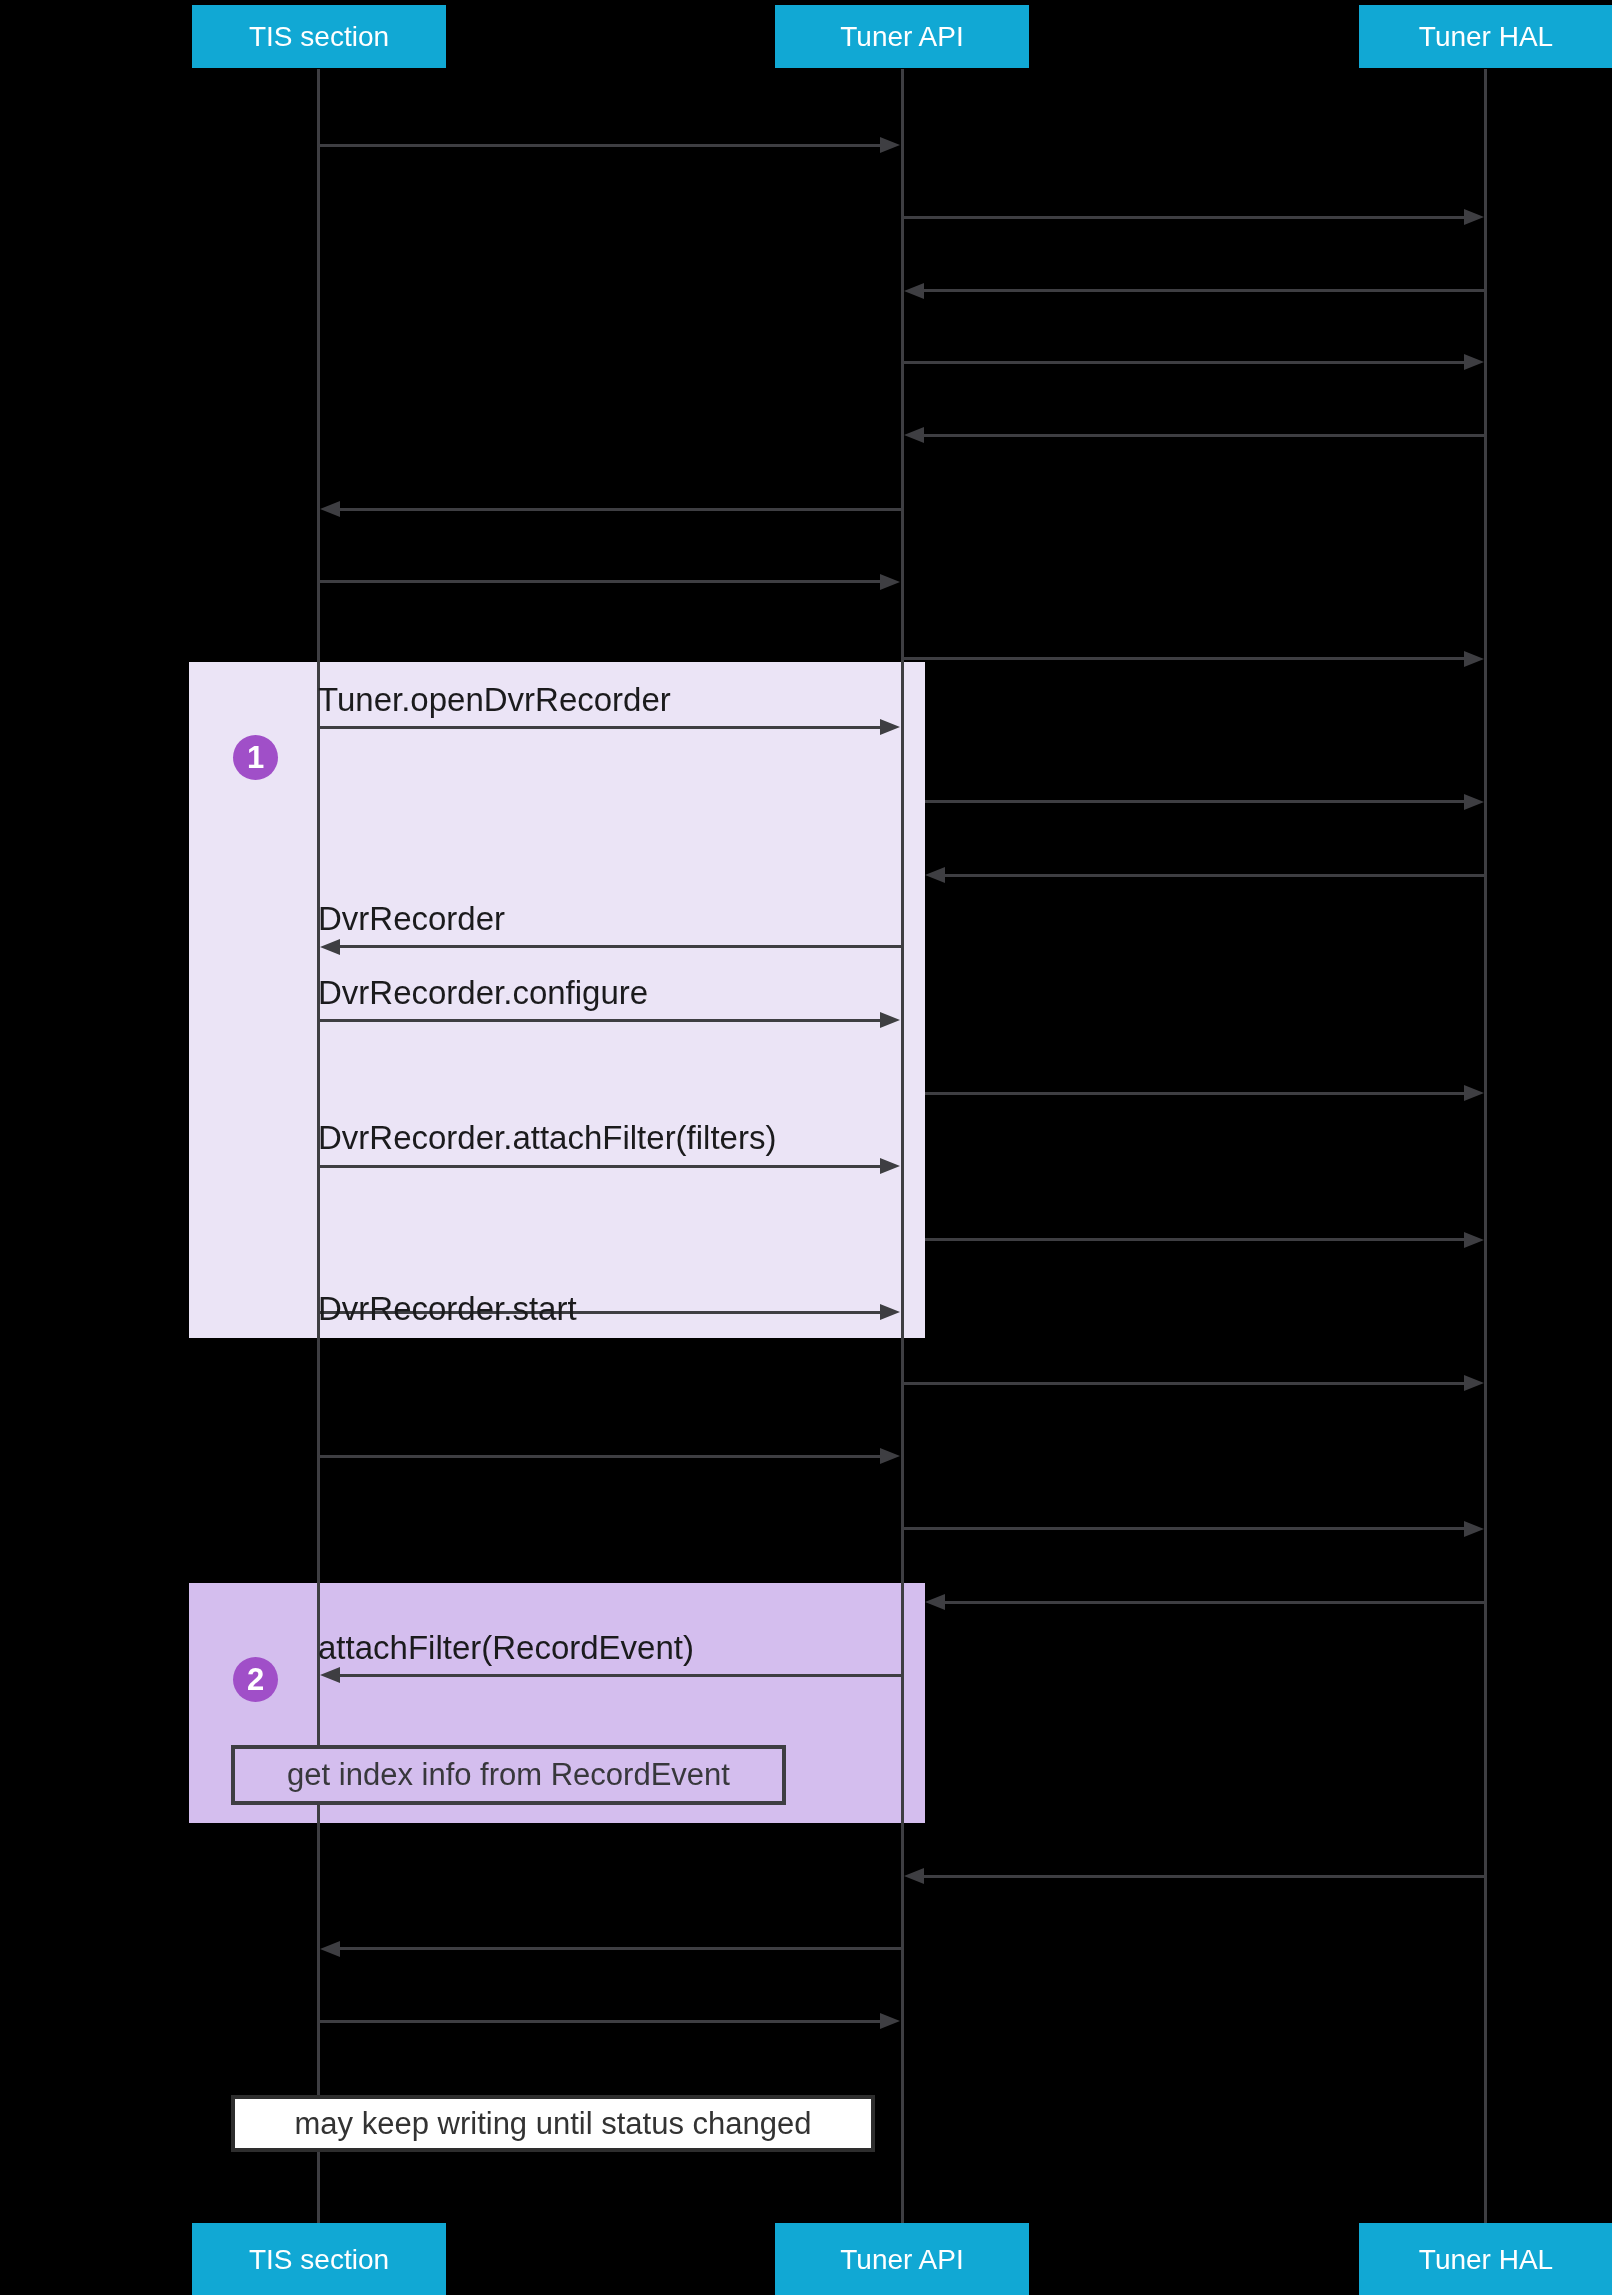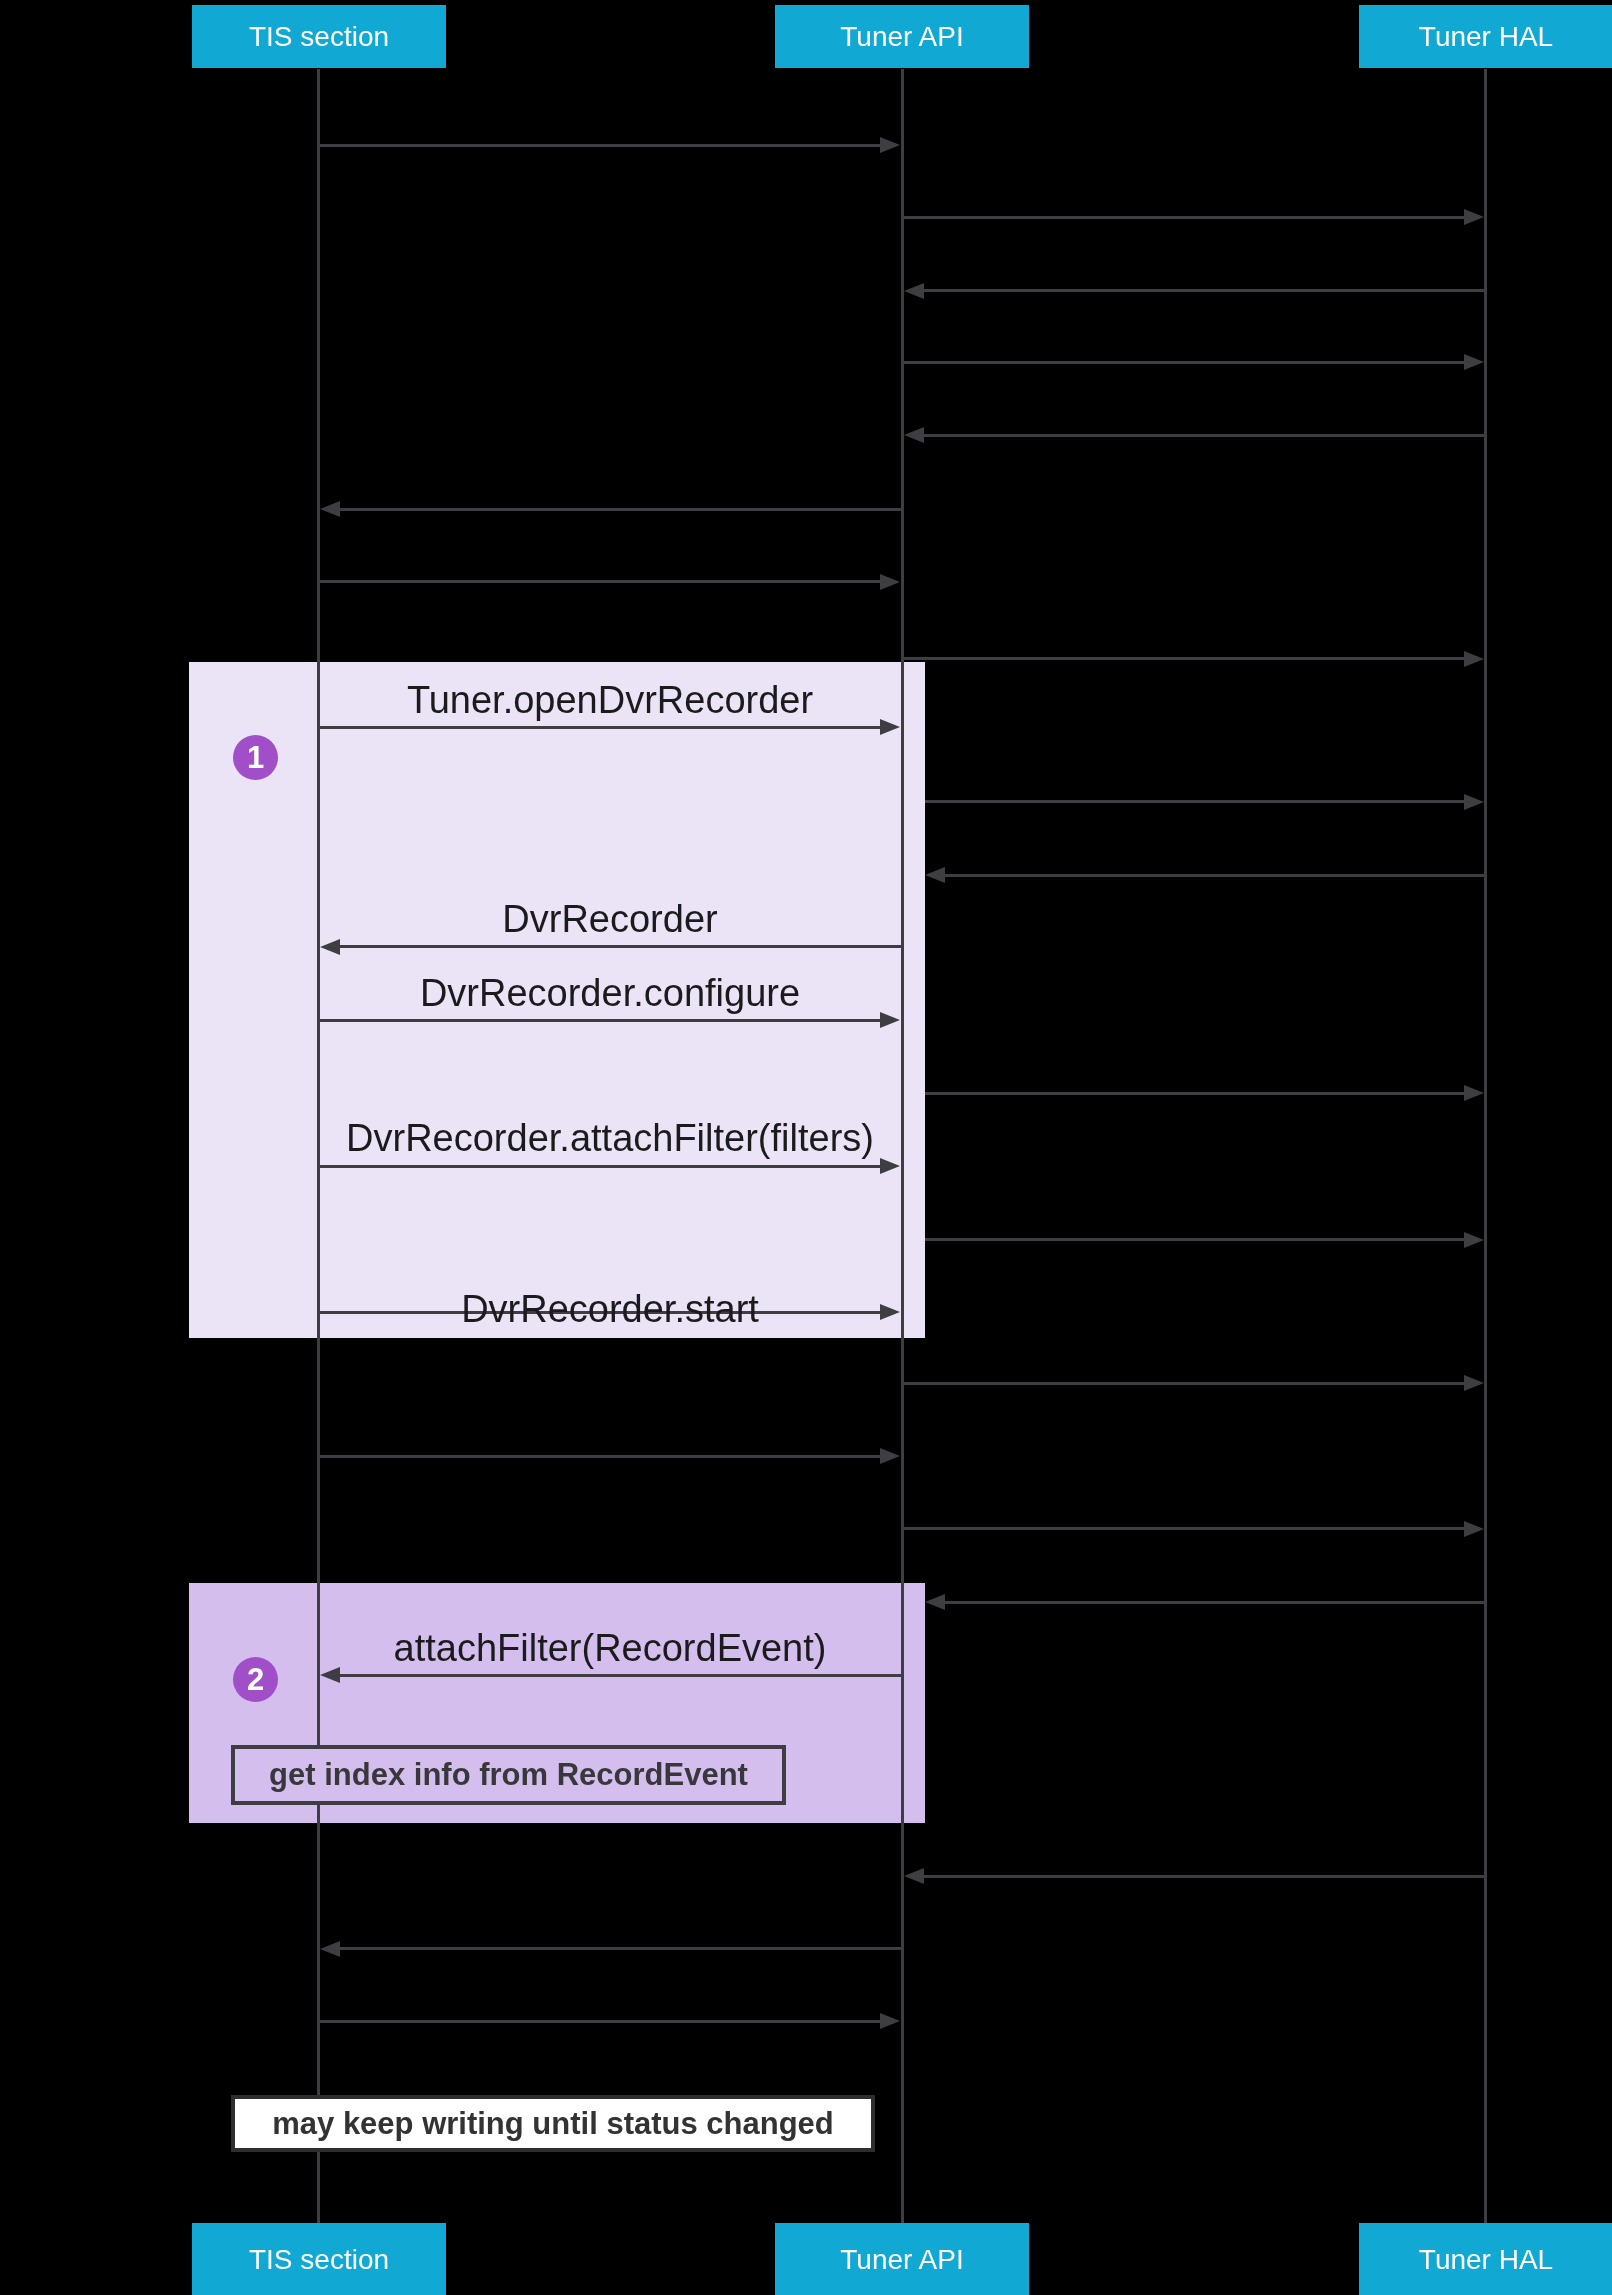--- a/index.html
+++ b/index.html
@@ -9,32 +9,32 @@
     background:#000;
     overflow:hidden;
     font-family:"Liberation Sans", sans-serif;
   }
   .region{position:absolute;z-index:1;}
   .lifeline{position:absolute;width:2.9px;z-index:2;}
   .arrow-line{position:absolute;height:2.9px;z-index:3;}
   .arrow-head{position:absolute;width:0;height:0;z-index:3;}
   .msg-label{
     position:absolute;z-index:3;
-    font-size:38px;line-height:38px;height:38px;
-    text-align:center;white-space:nowrap;
+    font-size:33px;line-height:38px;height:38px;
+    white-space:nowrap;
   }
   .badge{
     position:absolute;z-index:4;border-radius:50%;
     display:flex;align-items:center;justify-content:center;
     color:#fff;font-size:31px;font-weight:bold;
   }
   .note{
     position:absolute;z-index:4;box-sizing:border-box;
     display:flex;align-items:center;justify-content:center;
-    font-size:31px;white-space:nowrap;font-weight:bold;
+    font-size:31px;white-space:nowrap;
   }
   .head-box{
     position:absolute;z-index:5;
     display:flex;align-items:center;justify-content:center;
     color:#fff;font-size:28px;white-space:nowrap;
   }
 </style>
 </head>
 <body>
 

